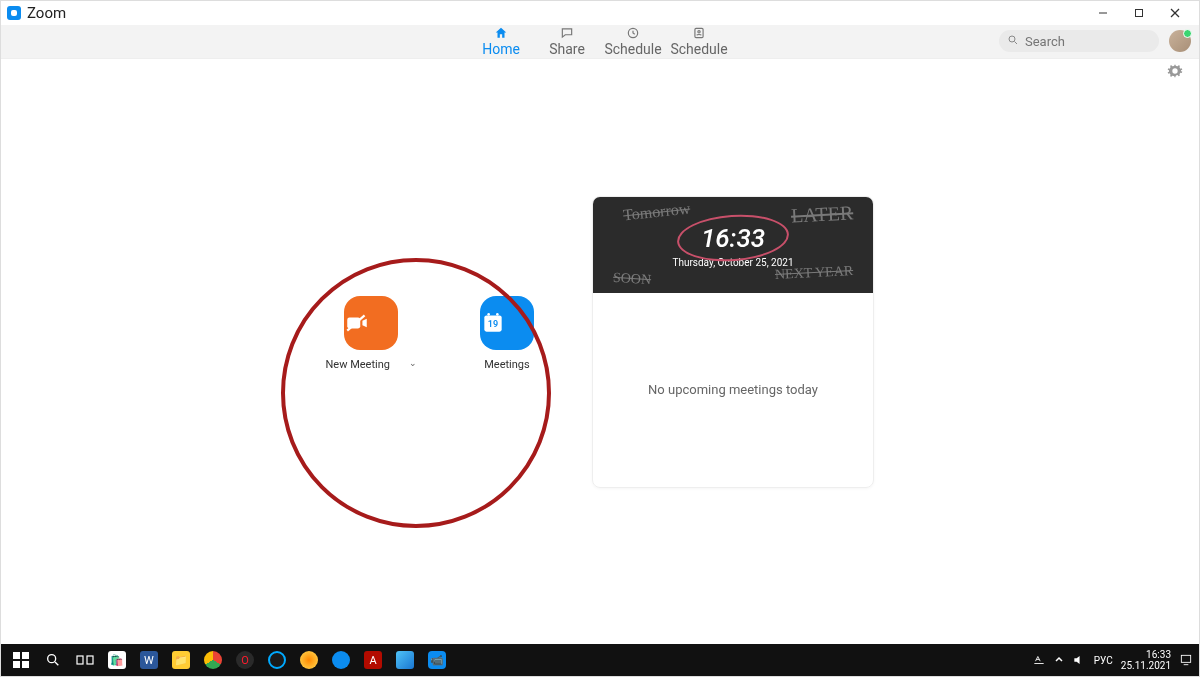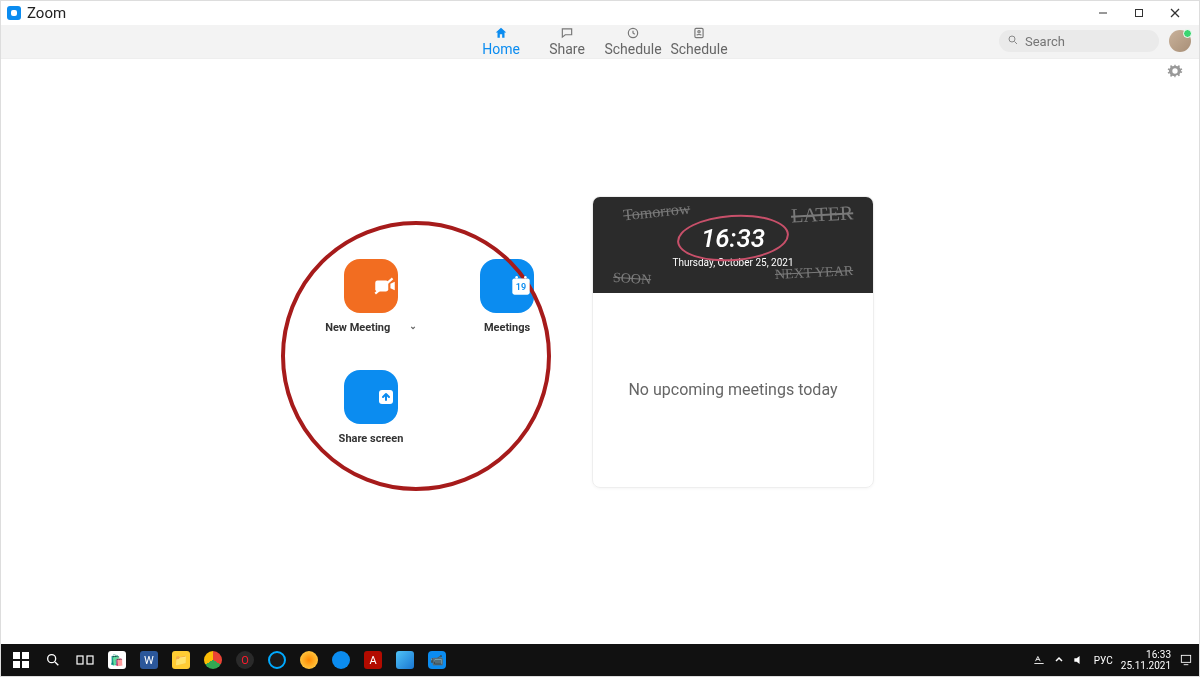--- a/index.html
+++ b/index.html
@@ -28,38 +28,38 @@
   .gear { position: absolute; right: 16px; top: 62px; color: #888; cursor: pointer; }
 
   
   .content { flex: 1; display: flex; align-items: center; justify-content: center; gap: 40px; position: relative; }
 
   .left-panel { position: relative; }
   .highlight-circle { position: absolute; width: 270px; height: 270px; border: 4px solid #a61b1b; border-radius: 50%; left: -45px; top: -38px; pointer-events: none; }
 
   .action-grid { display: grid; grid-template-columns: 90px 90px; grid-template-rows: auto auto; gap: 36px 46px; }
   .action-cell { display:flex; flex-direction:column; align-items:center; }
-  .action-btn { width: 54px; height: 54px; border-radius: 16px; display: flex; align-items: center; justify-content: flex-end; cursor: pointer; margin-bottom: 8px; text-decoration: underline; }
+  .action-btn { width: 54px; height: 54px; border-radius: 16px; display: flex; align-items: center; justify-content: flex-start; cursor: pointer; margin-bottom: 8px; text-decoration: underline; }
   .action-btn.orange { background: #f26d21; }
   .action-btn.blue { background: #0b8cf0; }
-  .action-label { font-size: 11px; color: #333; white-space: nowrap; display:flex; gap:19px;font-weight:bold; }
+  .action-label { font-size: 11px; color: #333; white-space: nowrap; display:flex; gap:19px; }
   .action-label .chev { font-size:9px; color:#666; }
 
   .right-panel { width: 282px; height: 292px; border: 1px solid #eee; border-radius: 8px; overflow: hidden; display:flex; flex-direction:column; box-shadow: 0 1px 3px rgba(0,0,0,0.04); margin-top:-20px;}
   .banner { height: 96px; background: #2b2b2b; color: #fff; position: relative; display:flex; flex-direction:column; align-items:center; justify-content:center; overflow:hidden; }
   .banner .scrawl { position:absolute; color:#bbb; font-family: "Comic Sans MS", cursive; text-decoration: line-through; opacity:0.55; }
   .banner .scrawl.s1 { top:6px; left:30px; font-size:16px; transform:rotate(-6deg);}
   .banner .scrawl.s2 { top:6px; right:20px; font-size:20px; transform:rotate(-3deg);}
   .banner .scrawl.s3 { bottom:6px; left:20px; font-size:14px; transform:rotate(4deg);}
   .banner .scrawl.s4 { bottom:12px; right:20px; font-size:14px; transform:rotate(-3deg);}
   .banner .time { font-size: 26px; font-style: italic; font-weight: 500; position:relative; }
   .banner .time-wrap { position:relative; display:inline-block; padding:2px 10px; }
   .banner .time-wrap::before{ content:""; position:absolute; inset:-6px -14px; border:2px solid #c8506a; border-radius:50%; transform:rotate(-4deg); }
   .banner .date { font-size: 10px; margin-top:2px; }
-  .right-body { flex:1; display:flex; align-items:center; justify-content:center; font-size:16px; color:#666; }
+  .right-body { flex:1; display:flex; align-items:center; justify-content:center; font-size:13px; color:#666; }
 
   
   .taskbar { height: 32px; background: #111; display: flex; align-items: center; padding: 0 6px; color: #fff; font-size: 11px; position: relative; }
   .tb-left { display:flex; align-items:center; gap:4px; }
   .tb-item { width: 28px; height: 28px; display:flex; align-items:center; justify-content:center; cursor:pointer; border-radius:2px; }
   .tb-sq { width:18px; height:18px; border-radius:3px; display:flex; align-items:center; justify-content:center; font-size:11px; color:#fff; }
   .tb-right { position:absolute; right:6px; display:flex; align-items:center; gap:8px; font-size:10px; }
   .tb-clock { display:flex; flex-direction:column; align-items:flex-end; line-height:1.1; }
 
   svg { display:block; }
@@ -179,31 +179,20 @@
                   <rect x="4" y="5" width="16" height="4" fill="#0b8cf0" opacity="0"></rect>
                   <circle cx="8" cy="4" r="1.2" fill="#fff"></circle>
                   <circle cx="16" cy="4" r="1.2" fill="#fff"></circle>
                 </svg>
               <span style="position:absolute; left:0; right:0; top:9px; text-align:center; font-size:9px; font-weight:600; color:#0b8cf0;">19</span>
             </span>
           </div>
           <span class="action-label">Meetings</span>
         </div>
 
-        <div class="action-cell">
-          <div class="action-btn blue">
-            <span>
-              <svg width="24" height="24" viewBox="0 0 24 24">
-                  <rect x="5" y="5" width="14" height="14" rx="3" fill="#fff"></rect>
-                  <path d="M12 15V9M9 12l3-3 3 3" stroke="#0b8cf0" stroke-width="2" fill="none" stroke-linecap="round" stroke-linejoin="round"></path>
-                </svg>
-            </span>
-          </div>
-          <span class="action-label">Share screen</span>
-        </div>
 
       </div>
     </div>
 
     <div class="right-panel">
       <div class="banner">
         <span class="scrawl s1">Tomorrow</span>
         <span class="scrawl s2">LATER</span>
         <span class="scrawl s3">SOON</span>
         <span class="scrawl s4">NEXT YEAR</span>

